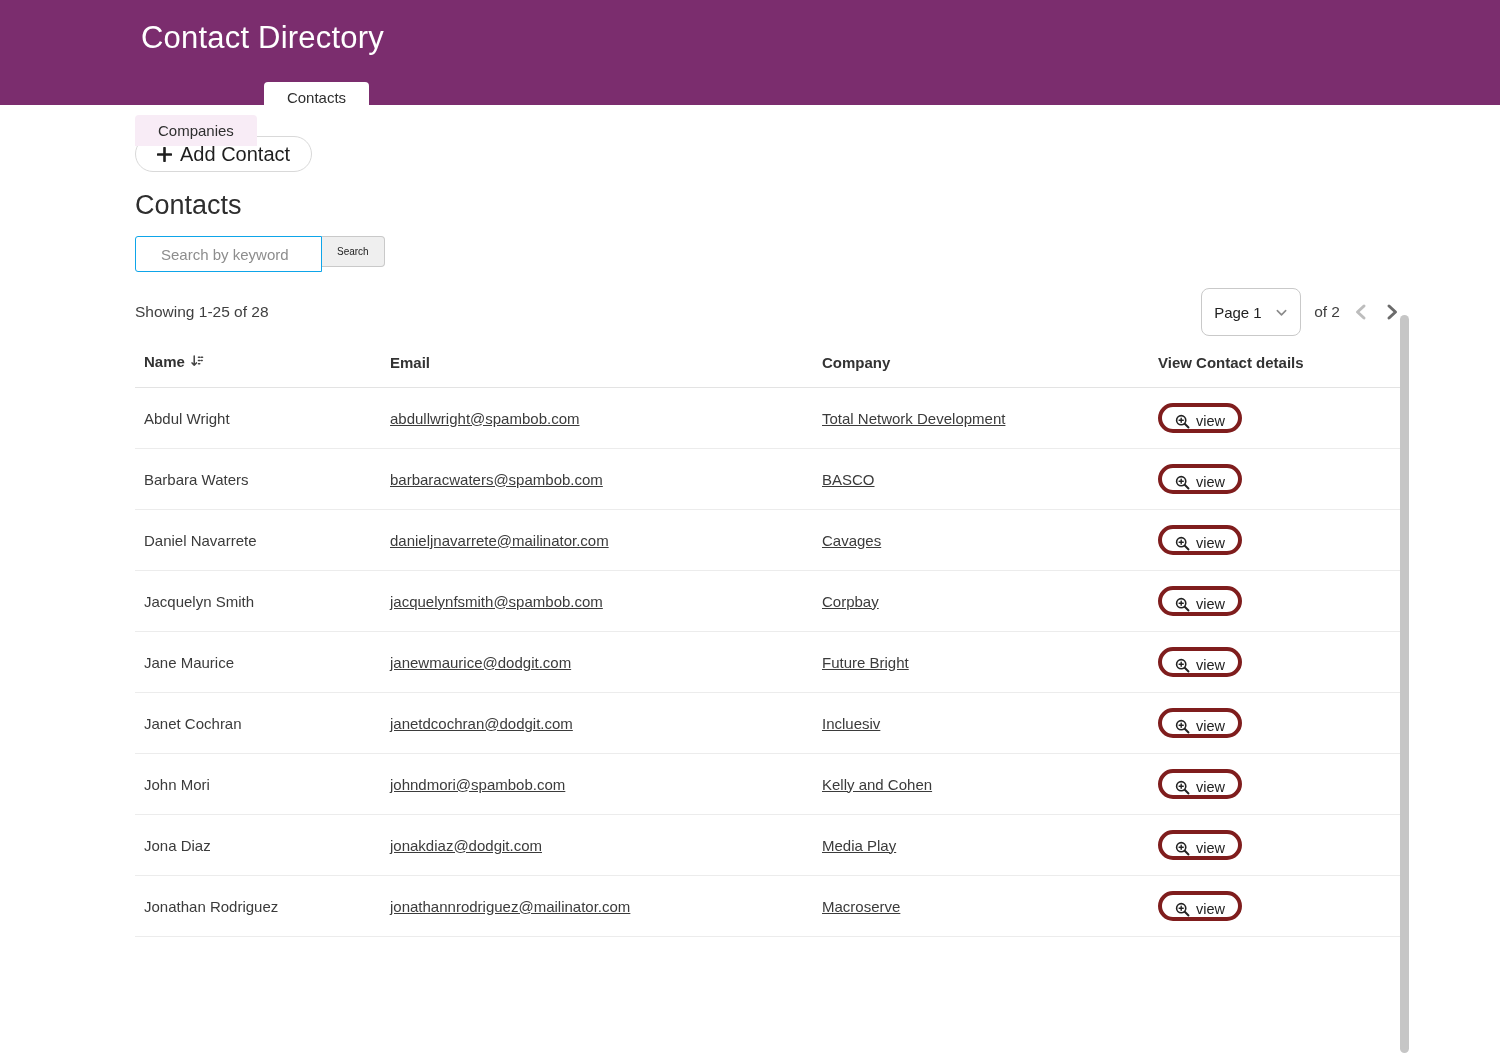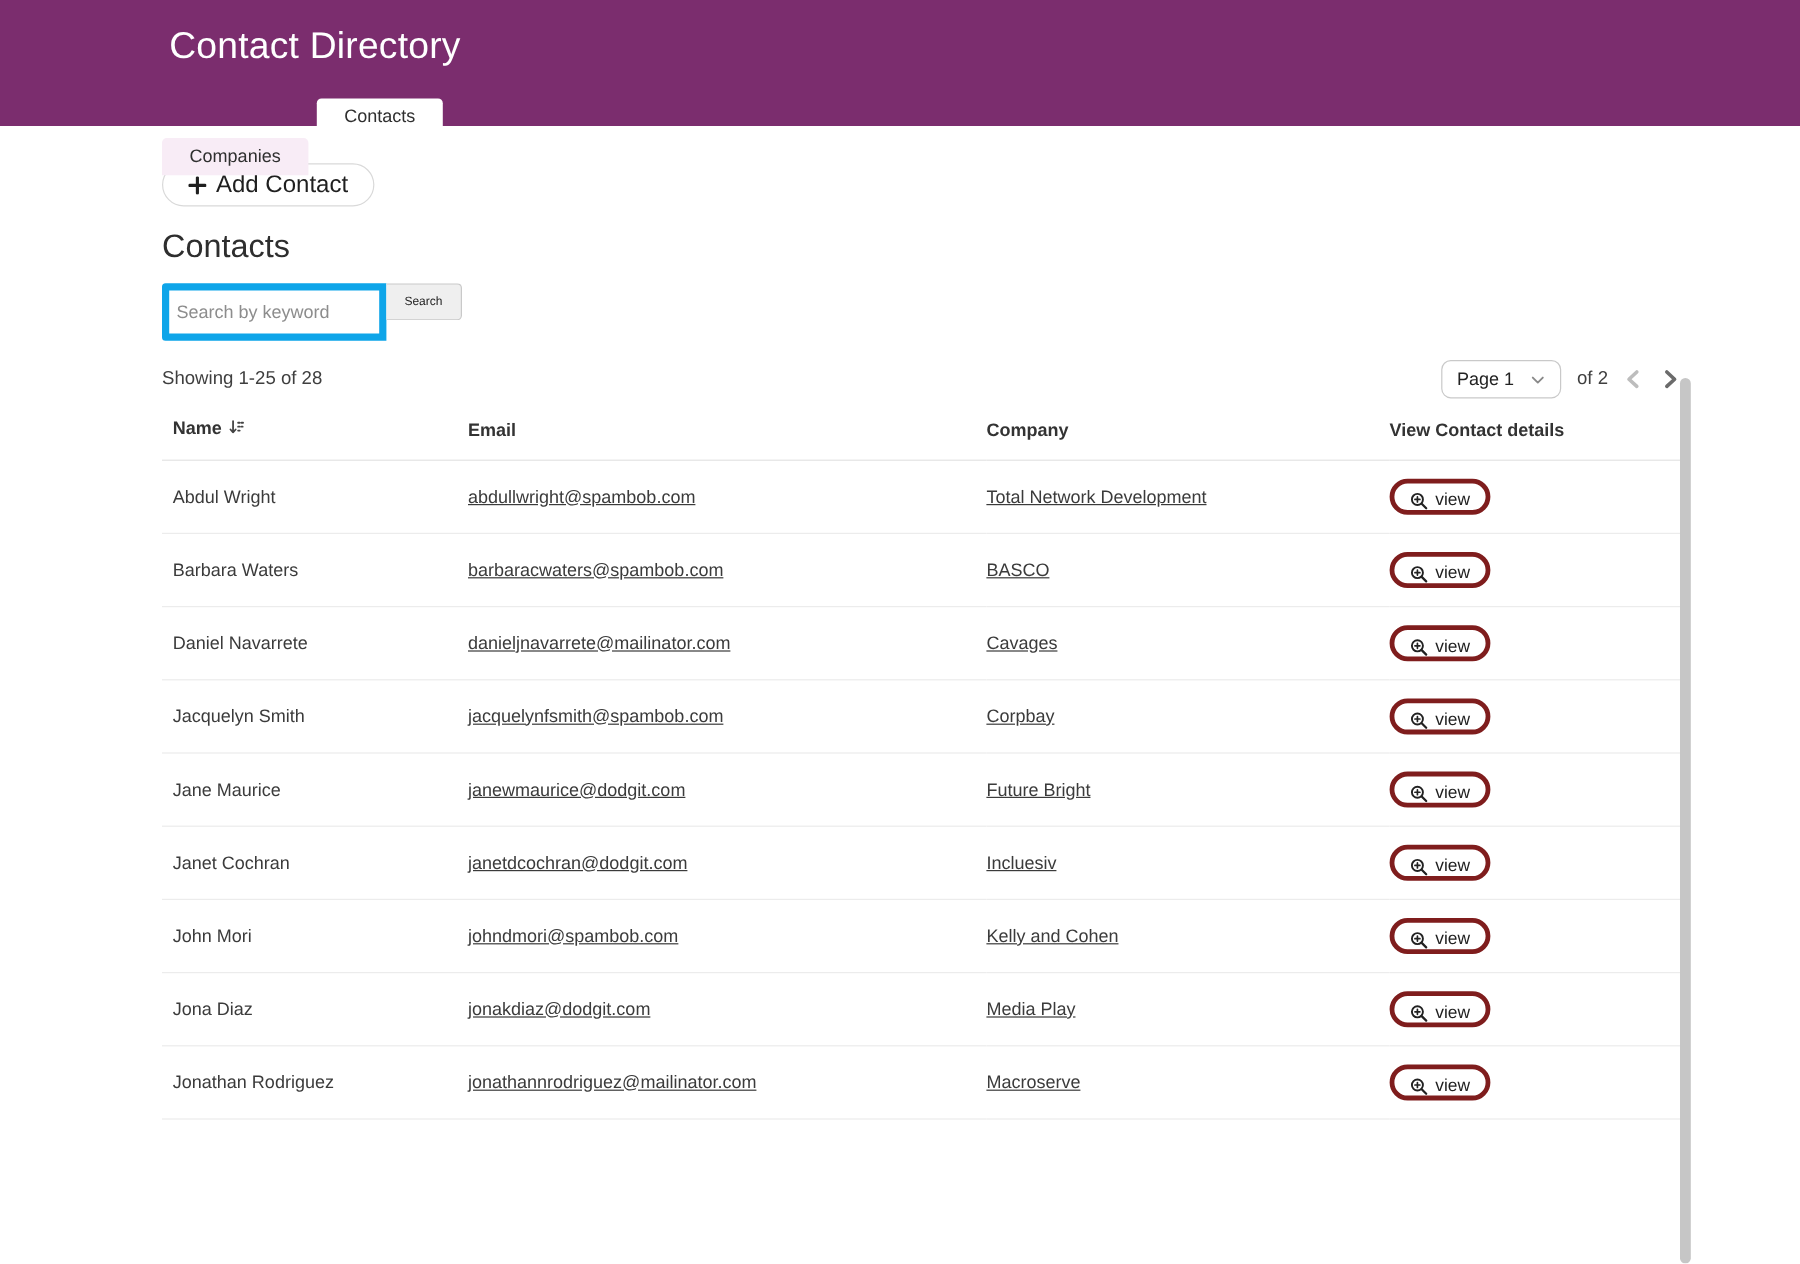--- a/index.html
+++ b/index.html
@@ -18,32 +18,32 @@
 
   
   .content { padding-left:135px; }
   .add-contact { margin-top:31px; height:36px; padding:0 21px; border-radius:18px;
     border:1px solid #d9d9d9; background:#fff; display:inline-flex; align-items:center;
     gap:8px; font-size:20px; color:#1f1f1f; cursor:pointer;
     font-family:"Liberation Sans","DejaVu Sans",sans-serif; }
   .page-heading { margin-top:18px; font-size:27px; font-weight:400; color:#2e2e2e; }
 
   .search-row { margin-top:15px; display:flex; }
-  .search-input { width:187px; height:48px; border:6px solid #0ea5e9; border-radius:3px 0 0 3px;
-    padding:0 6px; font-size:15px; color:#333; outline:none;
+  .search-input { width:187px; height:36px; border:1px solid #0ea5e9; border-radius:3px 0 0 3px;
+    padding:0 25px; font-size:15px; color:#333; outline:none;
     font-family:"Liberation Sans","DejaVu Sans",sans-serif; }
   .search-input::placeholder { color:#8d8d8d; }
   .search-button { height:31px; padding:0 15px; background:#efefef; border:1px solid #c9c9c9;
     border-left:none; border-radius:0 4px 4px 0; font-size:10px; color:#222; cursor:pointer;
     font-family:"Liberation Sans","DejaVu Sans",sans-serif; }
 
   .meta-row { margin-top:16px; width:1267px; display:flex; justify-content:space-between; align-items:center; }
   .showing { font-size:15.5px; color:#3f3f3f; }
   .pagination { display:flex; align-items:center; gap:11px; }
-  .page-select { width:100px; height:32px; border:1px solid #c9c9c9; border-radius:8px; background:#fff;
+  .page-select { width:100px; height:48px; border:1px solid #c9c9c9; border-radius:8px; background:#fff;
     display:flex; align-items:center; justify-content:space-between; padding:0 12px;
     font-size:15px; color:#222; cursor:pointer; }
   .of-text { font-size:15.5px; color:#3f3f3f; margin-left:2px; }
   .chev-btn { background:none; border:none; padding:2px; cursor:pointer; display:flex; align-items:center; }
 
   
   .contacts-table { margin-top:17px; width:1265px; border-collapse:collapse; table-layout:fixed; }
   .contacts-table col.c-name { width:255px; }
   .contacts-table col.c-email { width:432px; }
   .contacts-table col.c-company { width:336px; }

